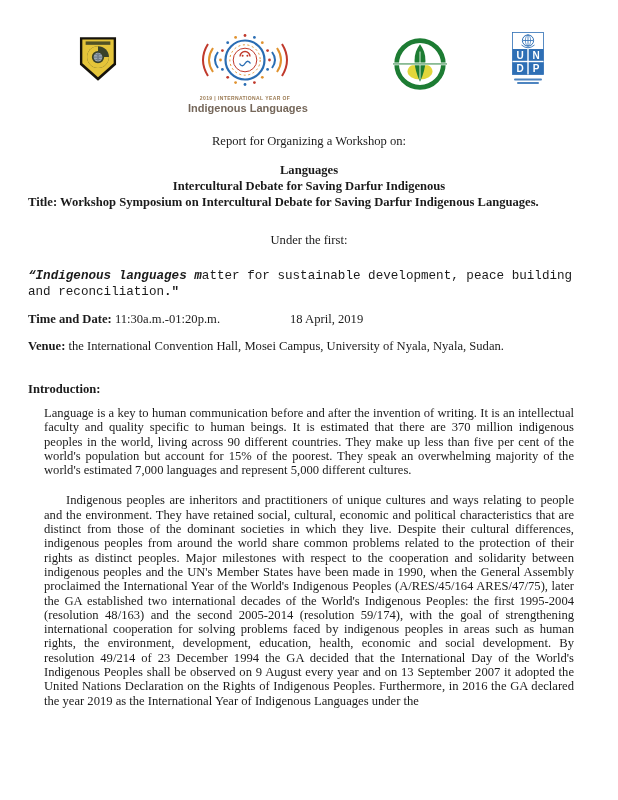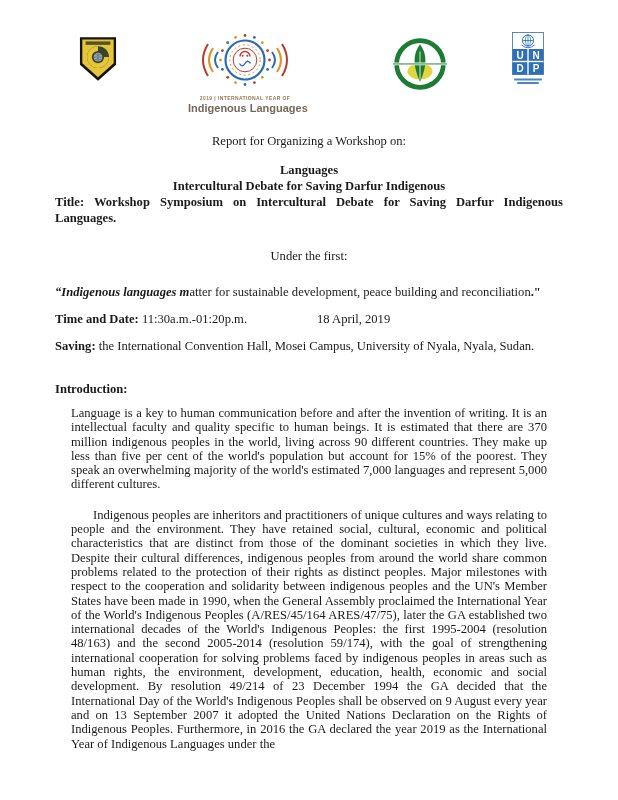--- a/index.html
+++ b/index.html
@@ -24,26 +24,26 @@
     font-family: "Liberation Sans", sans-serif;
     font-size: 5px; letter-spacing: 0.4px; font-weight: bold;
     color: #9b7a52; margin-top: 1px; white-space: nowrap;
   }
   .iyil-caption-bottom {
     font-family: "Liberation Sans", sans-serif;
     font-size: 11px; font-weight: bold;
     color: #75675a; margin-top: 1px; white-space: nowrap;
   }
   
-  .content { padding: 0 55px; font-size: 12.6px; line-height: 16px; }
+  .content { padding: 0 28px; font-size: 12.6px; line-height: 16px; }
   .report-line   { text-align: center; margin-top: 27px; }
   .main-title    { text-align: center; font-weight: bold; margin-top: 13px; }
   .title-statement { font-weight: bold; text-align: justify; }
   .under-theme   { text-align: center; margin-top: 22px; }
-  .quote-line    { margin-top: 20px; }
+  .quote-line    { margin-top: 20px; font-family: Liberation Mono, monospace; }
   .quote-italic  { font-weight: bold; font-style: italic; }
   .quote-bold    { font-weight: bold; }
   .detail-row    { margin-top: 11px; }
   .label-bold    { font-weight: bold; }
   .date-spacer   { display: inline-block; width: 70px; }
   .intro-heading { font-weight: bold; margin-top: 27px; }
   .para { text-align: justify; line-height: 14.3px; margin: 16px; }
   .para1 { margin-top: 9px; }
   .para2 { text-indent: 22px; }
 </style>
@@ -144,21 +144,21 @@
     </div>
 
     <div class="title-statement">Title: Workshop Symposium on Intercultural Debate for Saving Darfur Indigenous Languages.</div>
 
     <div class="under-theme">Under the first:</div>
 
     <div class="quote-line"><span class="quote-italic">“Indigenous languages m</span><span>atter for sustainable development, peace building and reconciliation</span><span class="quote-bold">."</span></div>
 
     <div class="detail-row"><span class="label-bold">Time and Date:</span><span> 11:30a.m.-01:20p.m.</span><span class="date-spacer"></span><span>18 April, 2019</span></div>
 
-    <div class="detail-row"><span class="label-bold">Saving:</span><span> the International Convention Hall, Mosei Campus, University of Nyala, Nyala, Sudan.</span></div>
+    <div class="detail-row"><span class="label-bold">Venue:</span><span> the International Convention Hall, Mosei Campus, University of Nyala, Nyala, Sudan.</span></div>
 
     <div class="intro-heading">Introduction:</div>
 
     <p class="para para1">Language is a key to human communication before and after the invention of writing. It is an intellectual faculty and quality specific to human beings. It is estimated that there are 370 million indigenous peoples in the world, living across 90 different countries. They make up less than five per cent of the world's population but account for 15% of the poorest. They speak an overwhelming majority of the world's estimated 7,000 languages and represent 5,000 different cultures.</p>
     <p class="para para2">Indigenous peoples are inheritors and practitioners of unique cultures and ways relating to people and the environment. They have retained social, cultural, economic and political characteristics that are distinct from those of the dominant societies in which they live. Despite their cultural differences, indigenous peoples from around the world share common problems related to the protection of their rights as distinct peoples. Major milestones with respect to the cooperation and solidarity between indigenous peoples and the UN's Member States have been made in 1990, when the General Assembly proclaimed the International Year of the World's Indigenous Peoples (A/RES/45/164 ARES/47/75), later the GA established two international decades of the World's Indigenous Peoples: the first 1995-2004 (resolution 48/163) and the second 2005-2014 (resolution 59/174), with the goal of strengthening international cooperation for solving problems faced by indigenous peoples in areas such as human rights, the environment, development, education, health, economic and social development. By resolution 49/214 of 23 December 1994 the GA decided that the International Day of the World's Indigenous Peoples shall be observed on 9 August every year and on 13 September 2007 it adopted the United Nations Declaration on the Rights of Indigenous Peoples. Furthermore, in 2016 the GA declared the year 2019 as the International Year of Indigenous Languages under the</p>
 
   </div>
 </div>
 
 </body></html>

